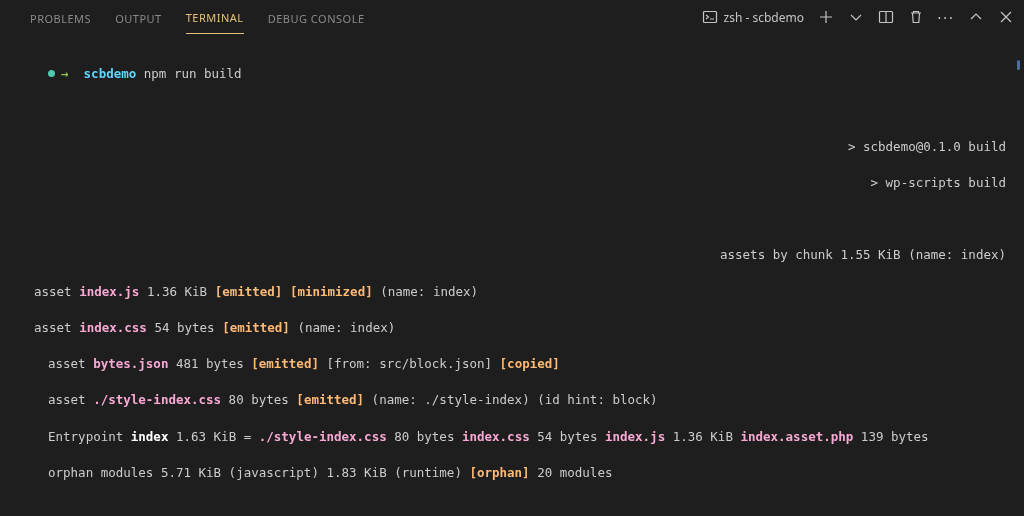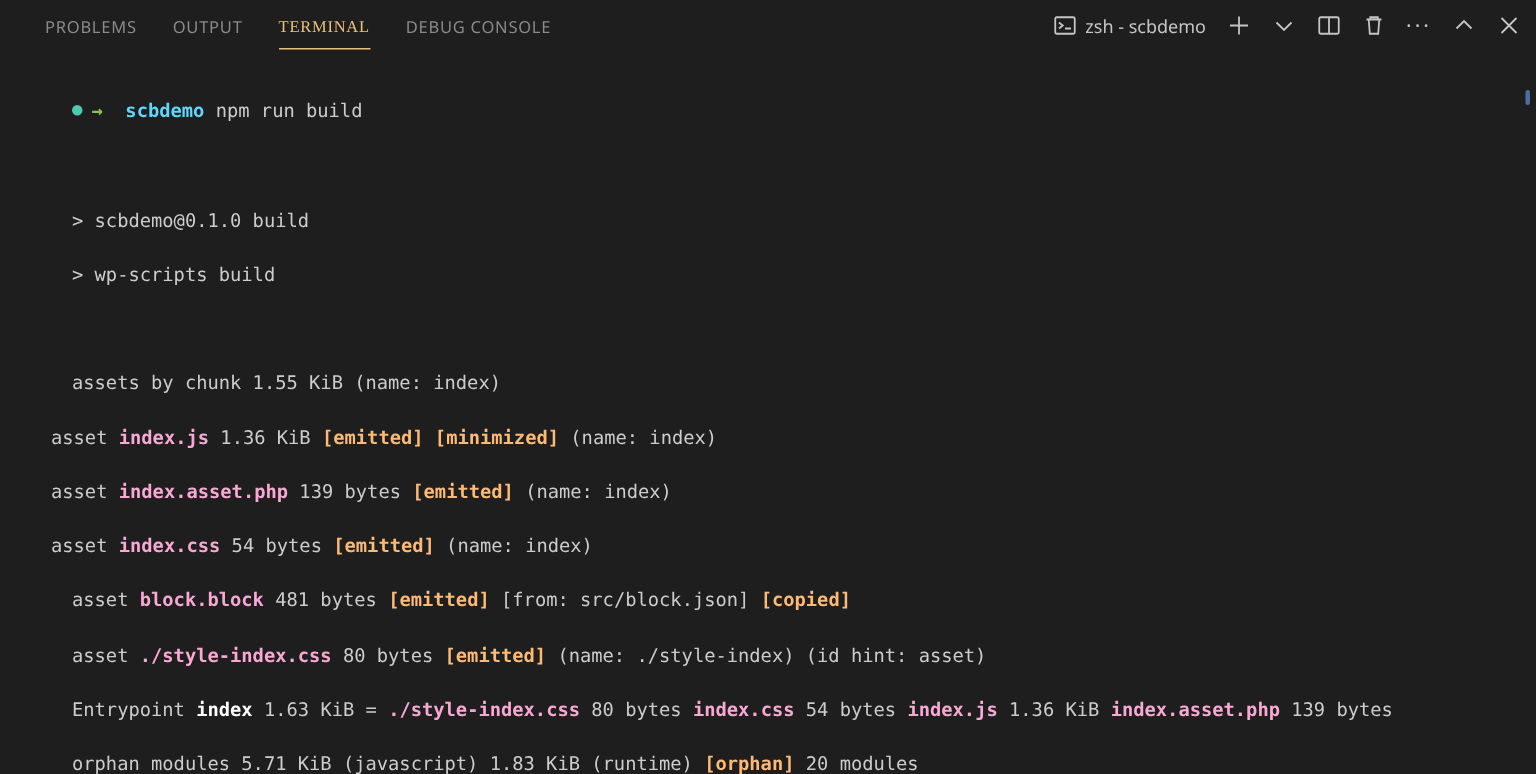--- a/index.html
+++ b/index.html
@@ -24,21 +24,20 @@
   .tabs { display: flex; gap: 24px; align-items: center; }
   .tab {
     color: #8a8a8a;
     letter-spacing: 0.5px;
     padding: 10px 0 8px;
     cursor: pointer;
   }
   .tab.active {
     color: #e7c17b;
     border-bottom: 1.5px solid #e7c17b;
-    font-family: Liberation Serif, serif;
   }
   .header-right {
     margin-left: auto;
     display: flex;
     align-items: center;
     gap: 14px;
     color: #c0c0c0;
   }
   .shell-label {
     display: flex;
@@ -61,21 +60,21 @@
   }
   .scroll-dot {
     position: absolute;
     right: 4px;
     top: 60px;
     width: 3px; height: 10px;
     background: #4a6fa5;
     border-radius: 2px;
   }
   .ln { display: block; margin-left: 28px; }
-  .gray { color: #cccccc; }
+  .gray { color: #cccccc; text-align: right; }
   .bold { font-weight: 700; color: #ffffff; }
   .greenb { color: #f9a8d4; font-weight: 700; }
   .yellow { color: #fdba74; font-weight: 700; }
   .bullet {
     display:inline-block;
     width:7px;height:7px;border-radius:50%;
     background:#4ec9b0; margin-right:6px; transform: translateY(-1px);
   }
   .arrow { color:#8cc152; font-weight:700; }
   .promptname { color:#5fd7ff; font-weight:700; }
@@ -140,24 +139,23 @@
 <div class="scroll-dot"></div>
 
 <div class="terminal">
 <span class="ln"><span class="bullet"></span><span class="arrow">→  </span><span class="promptname">scbdemo</span> <span class="cmd">npm run build</span></span>
 <span class="ln">&nbsp;</span>
 <span class="ln gray">&gt; scbdemo@0.1.0 build</span>
 <span class="ln gray">&gt; wp-scripts build</span>
 <span class="ln">&nbsp;</span>
 <span class="ln gray">assets by chunk 1.55 KiB (name: index)</span>
 <span class="ind1"><span class="gray">asset </span><span class="greenb">index.js</span><span class="gray"> 1.36 KiB </span><span class="yellow">[emitted]</span><span class="yellow"> [minimized]</span><span class="gray"> (name: index)</span></span>
-<span class="ind1"><span class="gray">asset </span><span class="greenb">index.asset.php</span><span class="gray"> 139 bytes </span><span class="yellow">[emitted]</span><span class="gray"> (name: index)</span></span>
 <span class="ind1"><span class="gray">asset </span><span class="greenb">index.css</span><span class="gray"> 54 bytes </span><span class="yellow">[emitted]</span><span class="gray"> (name: index)</span></span>
-<span class="ln"><span class="gray">asset </span><span class="greenb">block.block</span><span class="gray"> 481 bytes </span><span class="yellow">[emitted]</span><span class="gray"> [from: src/block.json] </span><span class="yellow">[copied]</span></span>
-<span class="ln"><span class="gray">asset </span><span class="greenb">./style-index.css</span><span class="gray"> 80 bytes </span><span class="yellow">[emitted]</span><span class="gray"> (name: ./style-index) (id hint: asset)</span></span>
+<span class="ln"><span class="gray">asset </span><span class="greenb">bytes.json</span><span class="gray"> 481 bytes </span><span class="yellow">[emitted]</span><span class="gray"> [from: src/block.json] </span><span class="yellow">[copied]</span></span>
+<span class="ln"><span class="gray">asset </span><span class="greenb">./style-index.css</span><span class="gray"> 80 bytes </span><span class="yellow">[emitted]</span><span class="gray"> (name: ./style-index) (id hint: block)</span></span>
 <span class="ln"><span class="gray">Entrypoint </span><span class="bold">index</span><span class="gray"> 1.63 KiB = </span><span class="greenb">./style-index.css</span><span class="gray"> 80 bytes </span><span class="greenb">index.css</span><span class="gray"> 54 bytes </span><span class="greenb">index.js</span><span class="gray"> 1.36 KiB </span><span class="greenb">index.asset.php</span><span class="gray"> 139 bytes</span></span>
 <span class="ln"><span class="gray">orphan modules 5.71 KiB (javascript) 1.83 KiB (runtime) </span><span class="yellow">[orphan]</span><span class="gray"> 20 modules</span></span>
 
 
 
 
 
 
 </div>
 

